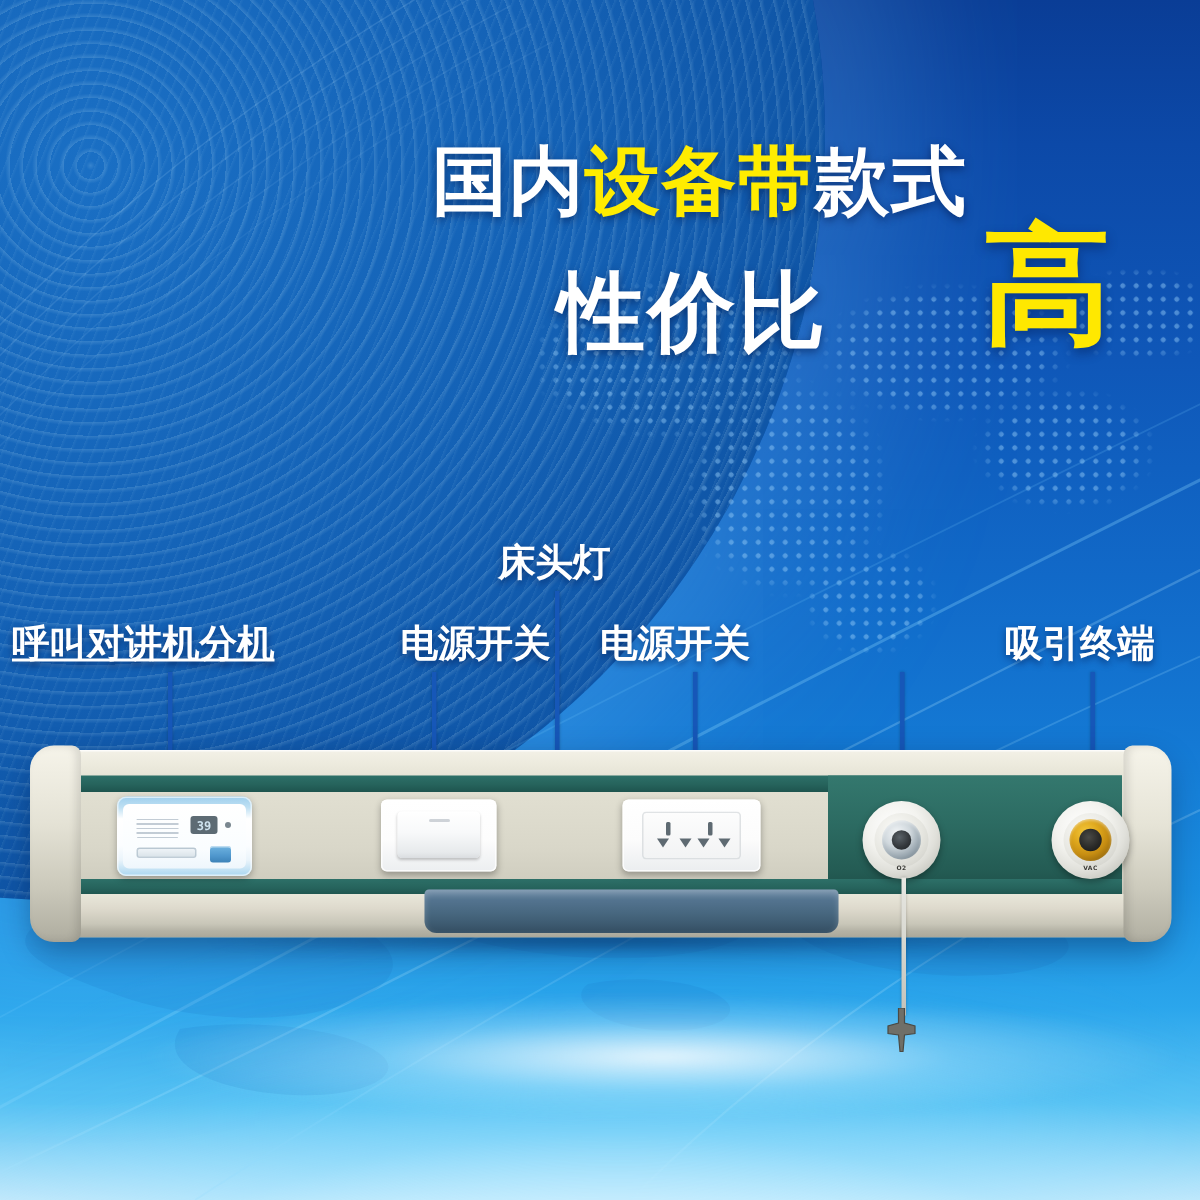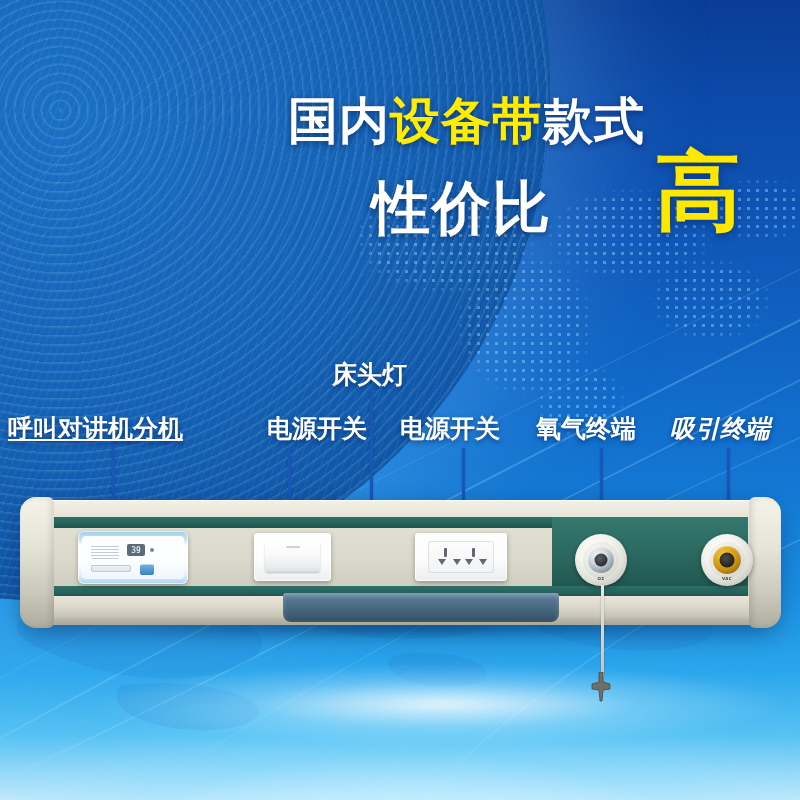--- a/index.html
+++ b/index.html
@@ -190,21 +190,21 @@
   .blue-strip {
     position:absolute; left:283px; top:593px; width:276px; height:29px;
     border-radius:3px 3px 8px 8px;
     background:linear-gradient(180deg,
       #6e8ba6 0%, #53738f 25%, #47677f 55%, #3d5a70 80%, #334d61 100%);
     box-shadow:inset 0 2px 5px rgba(255,255,255,.22);
   }
 
   
   .intercom {
-    position:absolute; left:78px; top:531px; width:110px; height:53px;
+    position:absolute; left:78px; top:531px; width:90px; height:53px;
     border-radius:6px;
     background:linear-gradient(180deg,#9fd0ee 0%, #bfe0f3 14%, #ffffff 28%,
       #fbfdff 62%, #eaf4fb 80%, #a9d6f0 100%);
     box-shadow:0 2px 5px rgba(0,0,0,.28), inset 0 0 0 1px rgba(255,255,255,.6);
   }
   .ic-face {
     position:absolute; left:4px; top:5px; right:4px; bottom:5px;
     border-radius:4px;
     background:linear-gradient(180deg,#ffffff 0%, #fafdff 70%, #eef6fc 100%);
   }
@@ -375,22 +375,21 @@
   <div class="headline-1">
     <span class="w">国内</span><span class="y">设备带</span><span class="w">款式</span>
   </div>
   <div class="headline-2">性价比</div>
   <div class="headline-accent">高</div>
 
   <div class="label" style="left:8px; top:412px;text-decoration:underline;">呼叫对讲机分机</div>
   <div class="label" style="left:230px; top:412px;margin-left:37px;">电源开关</div>
   <div class="label" style="left:332px; top:358px;text-align:right;">床头灯</div>
   <div class="label" style="left:400px; top:412px;">电源开关</div>
-  <div class="label" style="left:536px; top:412px;">氧气终端</div>
-  <div class="label" style="left:670px; top:412px;font-style:italic;">吸引终端</div>
+  <div class="label" style="left:670px; top:412px;">吸引终端</div>
 
   <div class="leader" style="left:112px; top:448px; height:76px;"></div>
   <div class="leader" style="left:288px; top:448px; height:78px;"></div>
   <div class="leader" style="left:370px; top:394px; height:210px;"></div>
   <div class="leader" style="left:462px; top:448px; height:78px;"></div>
   <div class="leader" style="left:600px; top:448px; height:76px;"></div>
   <div class="leader" style="left:727px; top:448px; height:74px;"></div>
 
   <div class="panel-shadow"></div>
 

